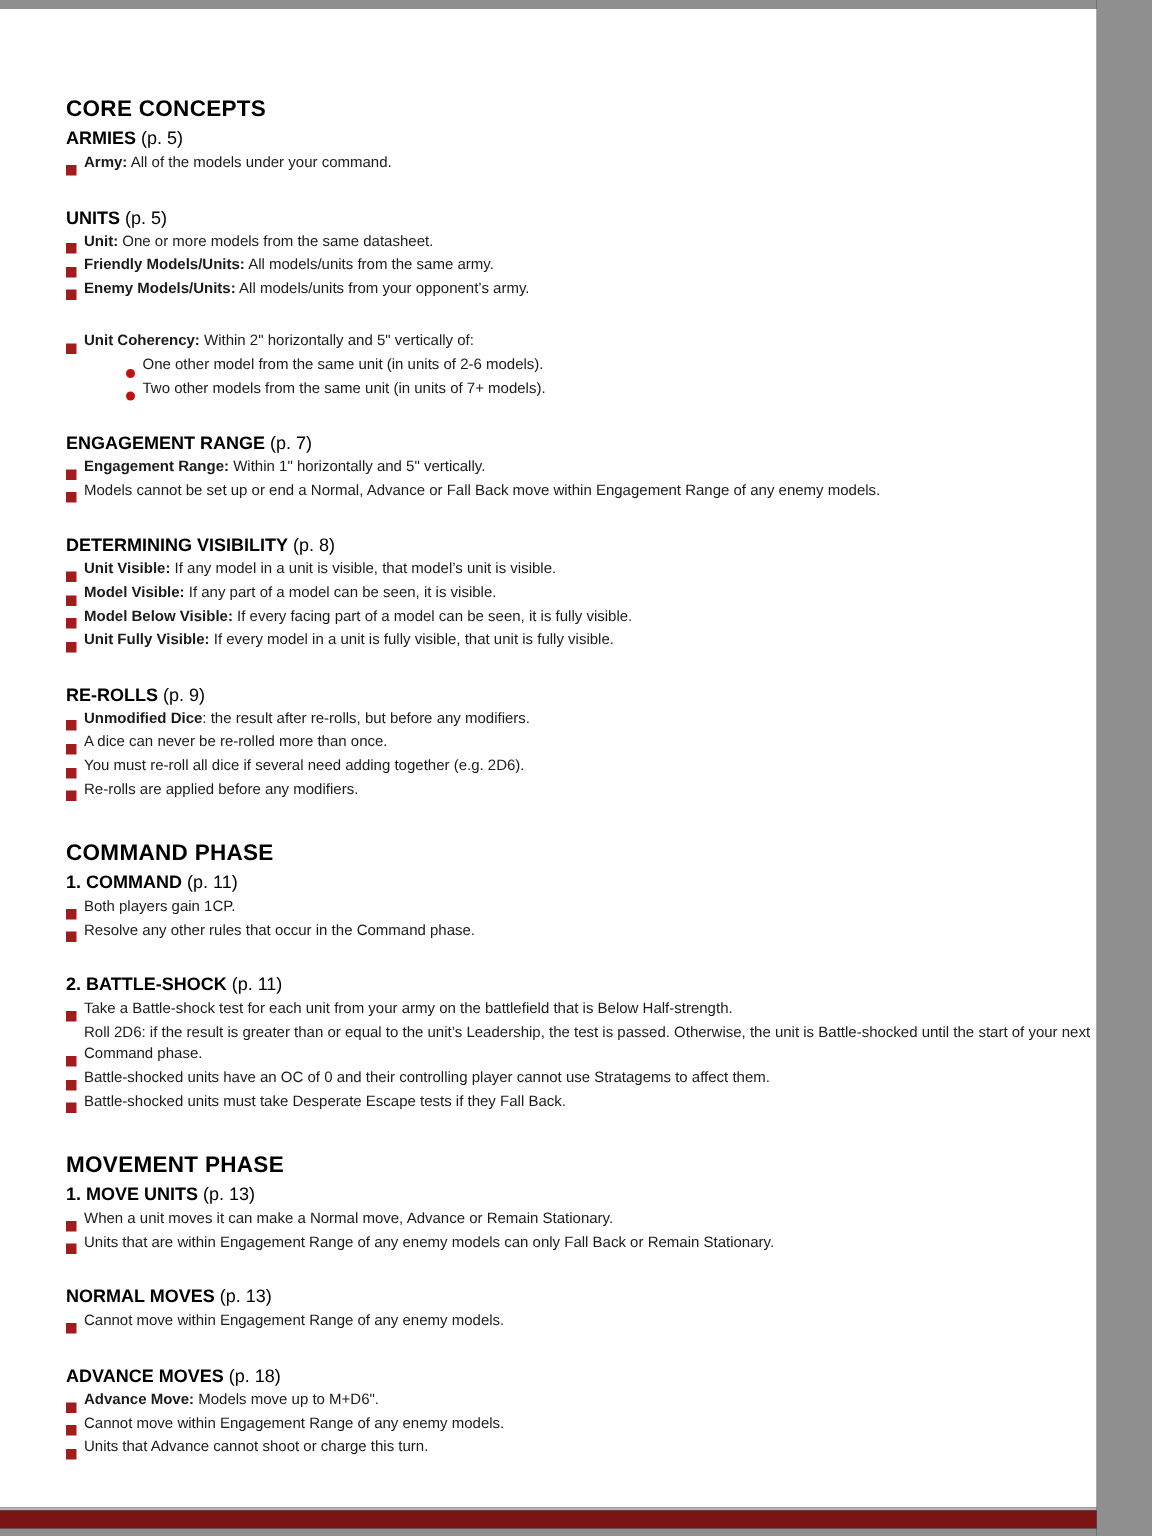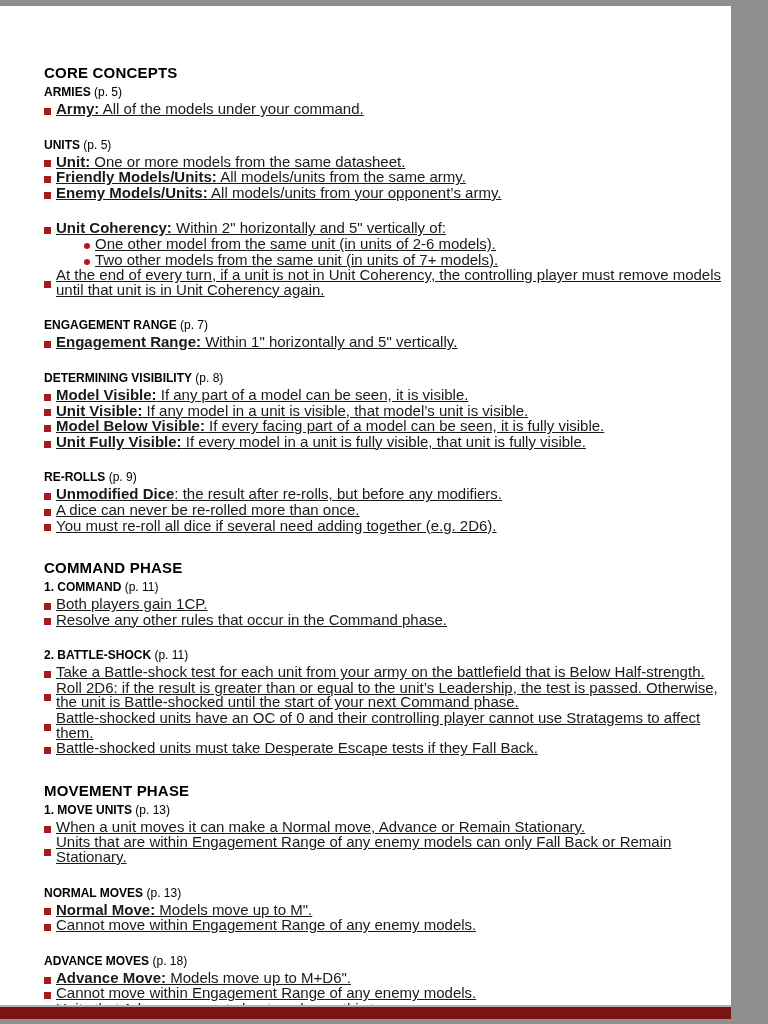--- a/index.html
+++ b/index.html
@@ -42,25 +42,24 @@
     font-weight: bold;
     color: #000;
     margin-bottom: 3px;
   }
   .group-heading .pageref {
     font-size: 12px;
     font-weight: normal;
   }
   .item {
     display: flex;
-    align-items: center;
-    font-size: 15px;
+    align-items: flex-end;
+    font-size: 10px;
     line-height: 14.6px;
     margin: 1px 0;
-    text-decoration: underline;
   }
   .item.indent { margin-left: 40px; }
   .square-bullet {
     flex: 0 0 auto;
     width: 7px; height: 7px;
     margin: 4px 5px 0 0;
     background: #a01d1f;
   }
   .circle-bullet {
     flex: 0 0 auto;
@@ -128,44 +127,44 @@
             <span class="item-text"><b>Unit Coherency:</b> Within 2" horizontally and 5" vertically of:</span>
           </div>
           <div class="item indent">
             <span class="circle-bullet"></span>
             <span class="item-text">One other model from the same unit (in units of 2-6 models).</span>
           </div>
           <div class="item indent">
             <span class="circle-bullet"></span>
             <span class="item-text">Two other models from the same unit (in units of 7+ models).</span>
           </div>
-          <div class="item">
-            <span class="square-bullet"></span>
-            <span class="item-text">At the end of every turn, if a unit is not in Unit Coherency, the controlling player must remove models until that unit is in Unit Coherency again.</span>
-          </div>
         </div>
         <div class="group">
           <div class="group-heading"><span>ENGAGEMENT RANGE</span><span class="pageref"> (p. 7)</span></div>
           <div class="item">
             <span class="square-bullet"></span>
             <span class="item-text"><b>Engagement Range:</b> Within 1" horizontally and 5" vertically.</span>
           </div>
+          <div class="item">
+            <span class="square-bullet"></span>
+            <span class="item-text">Models cannot be set up or end a Normal, Advance or Fall Back move within Engagement Range of any enemy models.</span>
+          </div>
         </div>
         <div class="group">
           <div class="group-heading"><span>DETERMINING VISIBILITY</span><span class="pageref"> (p. 8)</span></div>
           <div class="item">
             <span class="square-bullet"></span>
+            <span class="item-text"><b>Unit Visible:</b> If any model in a unit is visible, that model’s unit is visible.</span>
+          </div>
+          <div class="item">
+            <span class="square-bullet"></span>
             <span class="item-text"><b>Model Visible:</b> If any part of a model can be seen, it is visible.</span>
           </div>
           <div class="item">
             <span class="square-bullet"></span>
-            <span class="item-text"><b>Unit Visible:</b> If any model in a unit is visible, that model’s unit is visible.</span>
-          </div>
-          <div class="item">
-            <span class="square-bullet"></span>
             <span class="item-text"><b>Model Below Visible:</b> If every facing part of a model can be seen, it is fully visible.</span>
           </div>
           <div class="item">
             <span class="square-bullet"></span>
             <span class="item-text"><b>Unit Fully Visible:</b> If every model in a unit is fully visible, that unit is fully visible.</span>
           </div>
         </div>
         <div class="group">
           <div class="group-heading"><span>RE-ROLLS</span><span class="pageref"> (p. 9)</span></div>
           <div class="item">
@@ -173,20 +172,24 @@
             <span class="item-text"><b>Unmodified Dice</b>: the result after re-rolls, but before any modifiers.</span>
           </div>
           <div class="item">
             <span class="square-bullet"></span>
             <span class="item-text">A dice can never be re-rolled more than once.</span>
           </div>
           <div class="item">
             <span class="square-bullet"></span>
             <span class="item-text">You must re-roll all dice if several need adding together (e.g. 2D6).</span>
           </div>
+          <div class="item">
+            <span class="square-bullet"></span>
+            <span class="item-text">Re-rolls are applied before any modifiers.</span>
+          </div>
         </div>
         <div class="phase-title">COMMAND PHASE</div>
         <div class="group">
           <div class="group-heading"><span>1. COMMAND</span><span class="pageref"> (p. 11)</span></div>
           <div class="item">
             <span class="square-bullet"></span>
             <span class="item-text">Both players gain 1CP.</span>
           </div>
           <div class="item">
             <span class="square-bullet"></span>
@@ -219,24 +222,20 @@
             <span class="square-bullet"></span>
             <span class="item-text">When a unit moves it can make a Normal move, Advance or Remain Stationary.</span>
           </div>
           <div class="item">
             <span class="square-bullet"></span>
             <span class="item-text">Units that are within Engagement Range of any enemy models can only Fall Back or Remain Stationary.</span>
           </div>
         </div>
         <div class="group">
           <div class="group-heading"><span>NORMAL MOVES</span><span class="pageref"> (p. 13)</span></div>
-          <div class="item">
-            <span class="square-bullet"></span>
-            <span class="item-text"><b>Normal Move:</b> Models move up to M".</span>
-          </div>
           <div class="item">
             <span class="square-bullet"></span>
             <span class="item-text">Cannot move within Engagement Range of any enemy models.</span>
           </div>
         </div>
         <div class="group">
           <div class="group-heading"><span>ADVANCE MOVES</span><span class="pageref"> (p. 18)</span></div>
           <div class="item">
             <span class="square-bullet"></span>
             <span class="item-text"><b>Advance Move:</b> Models move up to M+D6".</span>

